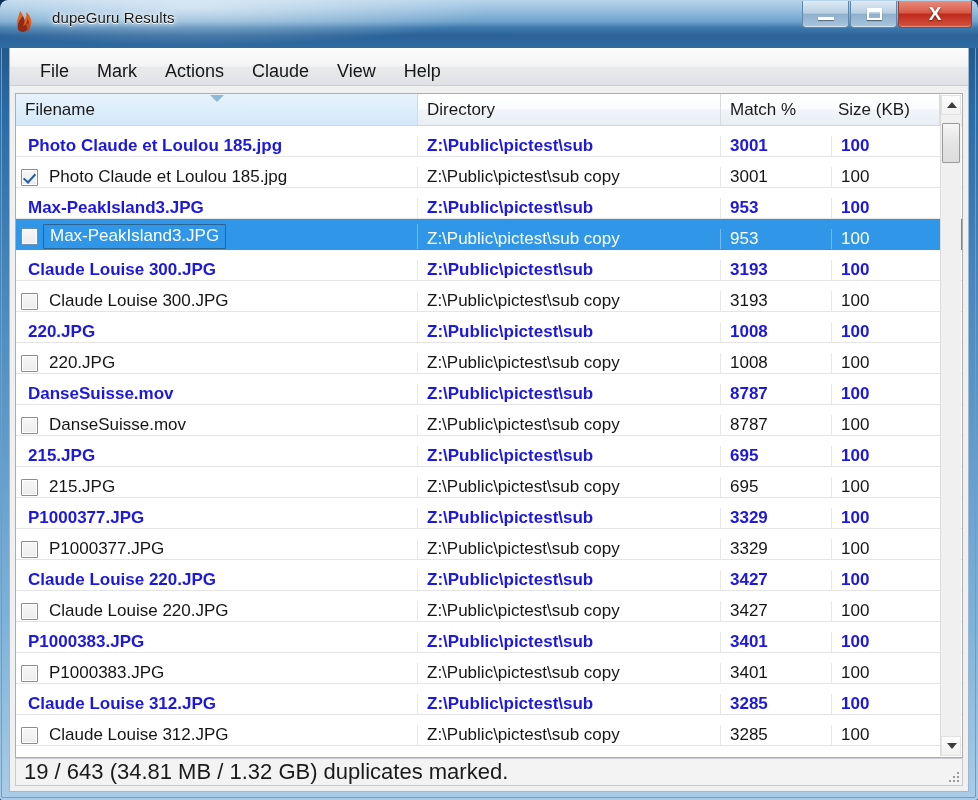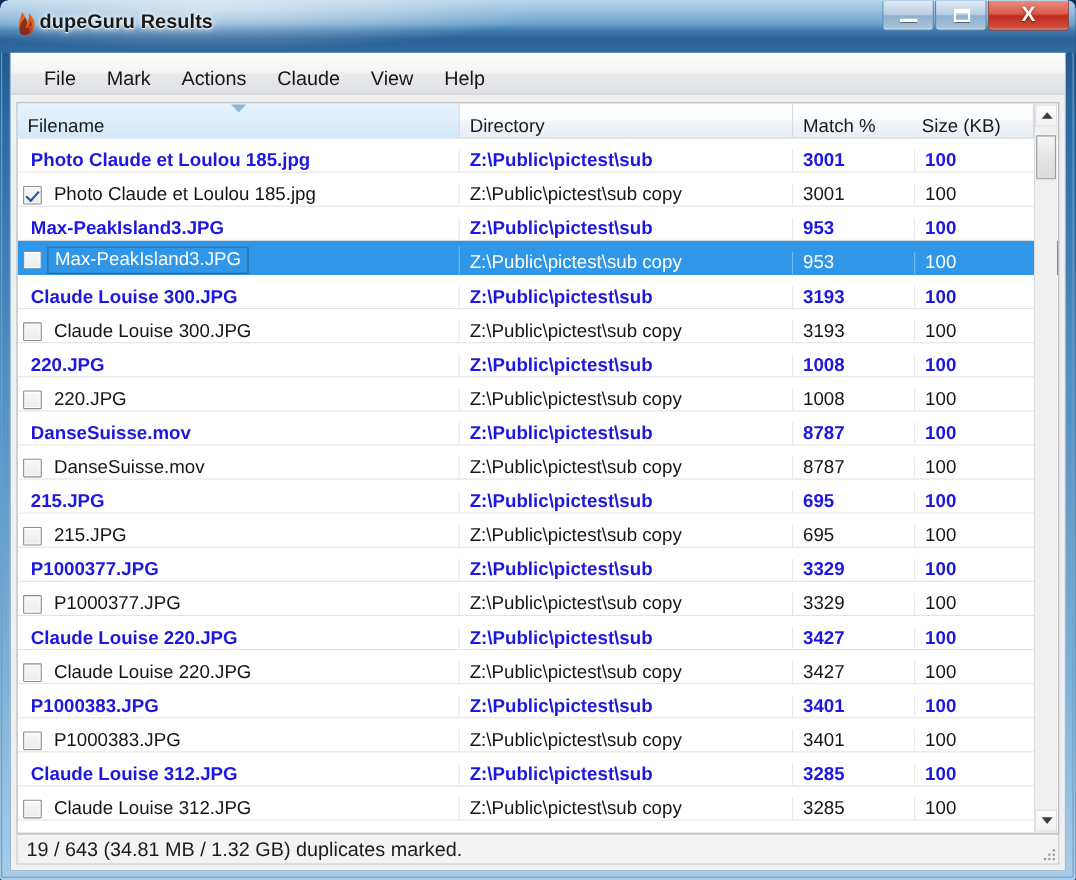--- a/index.html
+++ b/index.html
@@ -51,27 +51,26 @@
     background: radial-gradient(ellipse 420px 52px at 190px 8px, rgba(255,255,255,0.55), rgba(255,255,255,0) 72%);
     pointer-events: none;
   }
   .title-icon {
     position: absolute;
     left: 14px; top: 8px;
     width: 26px; height: 28px;
   }
   .title-text {
     position: absolute;
-    left: 36px; top: 9px;
-    font-size: 18px;
+    left: 52px; top: 9px;
+    font-size: 15px;
     color: #1a1a1a;
     text-shadow: 0 0 5px rgba(255,255,255,0.95), 0 0 9px rgba(255,255,255,0.85), 0 1px 0 rgba(255,255,255,0.9);
     white-space: nowrap;
     letter-spacing: 0.1px;
-    font-weight: bold;
   }
 
   
   .winbtns {
     position: absolute;
     right: 6px; top: 1px;
     display: flex;
     height: 31px;
     align-items: flex-start;
   }
@@ -174,21 +173,21 @@
     border-bottom: 1px solid #d4d6da;
     box-sizing: border-box;
   }
   .hcell {
     position: relative;
     box-sizing: border-box;
     border-right: 1px solid #d8dadd;
     font-size: 17px;
     color: #1a1a1a;
     display: flex;
-    align-items: flex-end;
+    align-items: center;
     padding-left: 9px;
     white-space: nowrap;
     overflow: hidden;
   }
   .hcell.sorted {
     background: linear-gradient(180deg,#e7f2fb 0%,#ddeefb 50%,#d3e8f8 100%);
   }
   .sort-arrow {
     position: absolute;
     left: 194px; top: 1px;
@@ -319,21 +318,21 @@
   .statusbar {
     position: absolute;
     left: 5px; bottom: 5px;
     width: 948px; height: 28px;
     background: #f3f3f3;
     border: 1px solid #c9cbce;
     box-sizing: border-box;
     display: flex;
     align-items: center;
     padding-left: 8px;
-    font-size: 18px;
+    font-size: 22px;
     color: #1a1a1a;
   }
   .grip {
     position: absolute;
     right: 3px; bottom: 3px;
     width: 14px; height: 14px;
   }
   .grip i {
     position: absolute;
     width: 2px; height: 2px;

